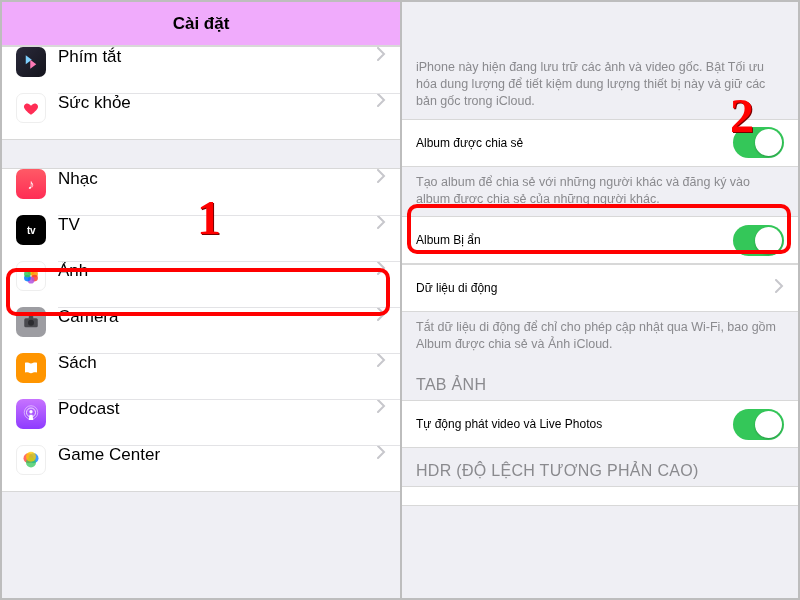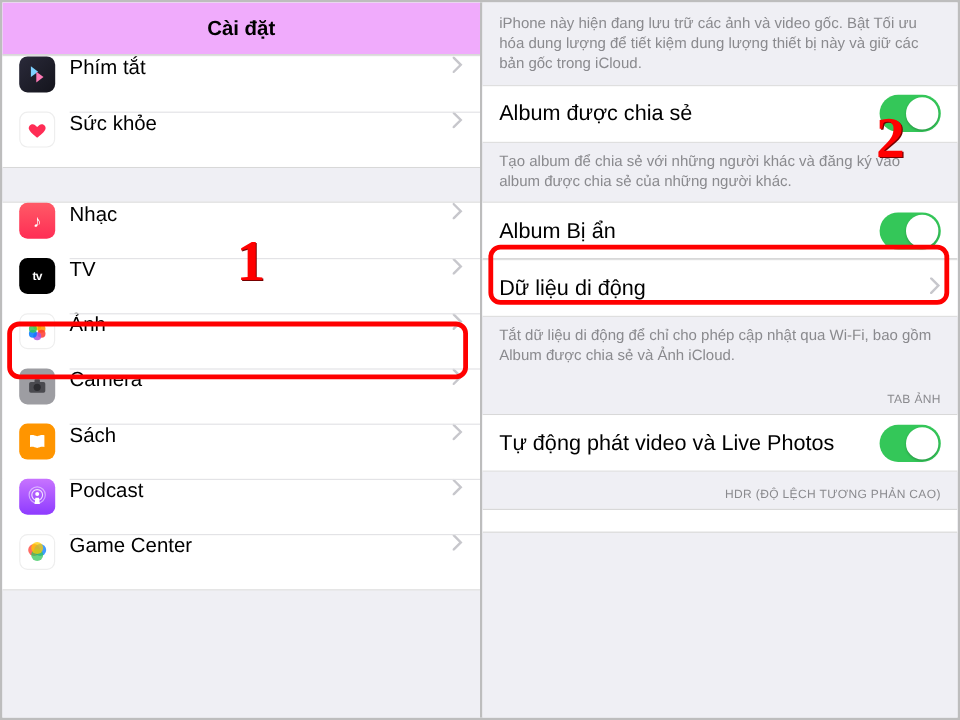--- a/index.html
+++ b/index.html
@@ -15,24 +15,24 @@
   .gap { height: 28px; }
 
   .row { display: flex; align-items: flex-start; height: 46px; padding: 0 14px; background: #fff; position: relative; }
   .row + .row::before { content: ""; position: absolute; top: 0; left: 56px; right: 0; height: 1px; background: #e3e3e6; }
   .row .icon { width: 30px; height: 30px; border-radius: 7px; margin-right: 12px; display: flex; align-items: center; justify-content: center; flex-shrink: 0; }
   .row .label { flex: 1; font-size: 17px; color: #000; }
   .chev { color: #c7c7cc; }
   .chev svg { width: 9px; height: 14px; }
 
   .footer-text { padding: 7px 14px 9px 14px; font-size: 12.5px; line-height: 1.35; color: #8a8a8e; }
-  .section-label { padding: 14px 14px 6px 14px; font-size: 10px; letter-spacing: 0.3px; color: #8a8a8e; text-transform: uppercase; text-align: right; }
+  .section-label { padding: 14px 14px 6px 14px; font-size: 16px; letter-spacing: 0.3px; color: #8a8a8e; text-transform: uppercase; }
 
   .row-plain { display: flex; align-items: center; height: 46px; padding: 0 14px; background: #fff; position: relative; }
-  .row-plain .label { flex: 1; font-size: 18px; color: #000; }
+  .row-plain .label { flex: 1; font-size: 12px; color: #000; }
 
   .toggle { width: 51px; height: 31px; border-radius: 16px; position: relative; }
   .toggle.on { background: #34c759; }
   .toggle .knob { position: absolute; top: 2px; width: 27px; height: 27px; border-radius: 50%; background: #fff; box-shadow: 0 1px 2px rgba(0,0,0,0.25); }
   .toggle.on .knob { right: 2px; }
 
   .ann-box { position: absolute; border: 4px solid #ff0000; border-radius: 10px; pointer-events: none; }
   .ann-num { position: absolute; font-family: Georgia, "Times New Roman", serif; font-weight: 700; color: #ff0000; font-size: 48px; text-shadow: 1px 1px 0 #700; pointer-events: none; }
 
   
@@ -171,21 +171,21 @@
             </svg></div>
       </div>
     </div>
 
     <div class="ann-num" style="left:195px; top:188px;">1</div>
     <div class="ann-box" style="left:4px; top:266px; width:384px; height:48px;"></div>
   </div>
 
   <div class="pane pane-right">
 
-    <div class="footer-text" style="padding-top:9px;">iPhone này hiện đang lưu trữ các ảnh và video gốc. Bật Tối ưu hóa dung lượng để tiết kiệm dung lượng thiết bị này và giữ các bản gốc trong iCloud.</div>
+    <div class="footer-text" style="padding-top:9px;margin-top:48px;">iPhone này hiện đang lưu trữ các ảnh và video gốc. Bật Tối ưu hóa dung lượng để tiết kiệm dung lượng thiết bị này và giữ các bản gốc trong iCloud.</div>
 
     <div class="group">
       <div class="row-plain">
         <div class="label">Album được chia sẻ</div>
         <div class="toggle on">
             <div class="knob"></div>
           </div>
       </div>
     </div>
     <div class="footer-text">Tạo album để chia sẻ với những người khác và đăng ký vào album được chia sẻ của những người khác.</div>

